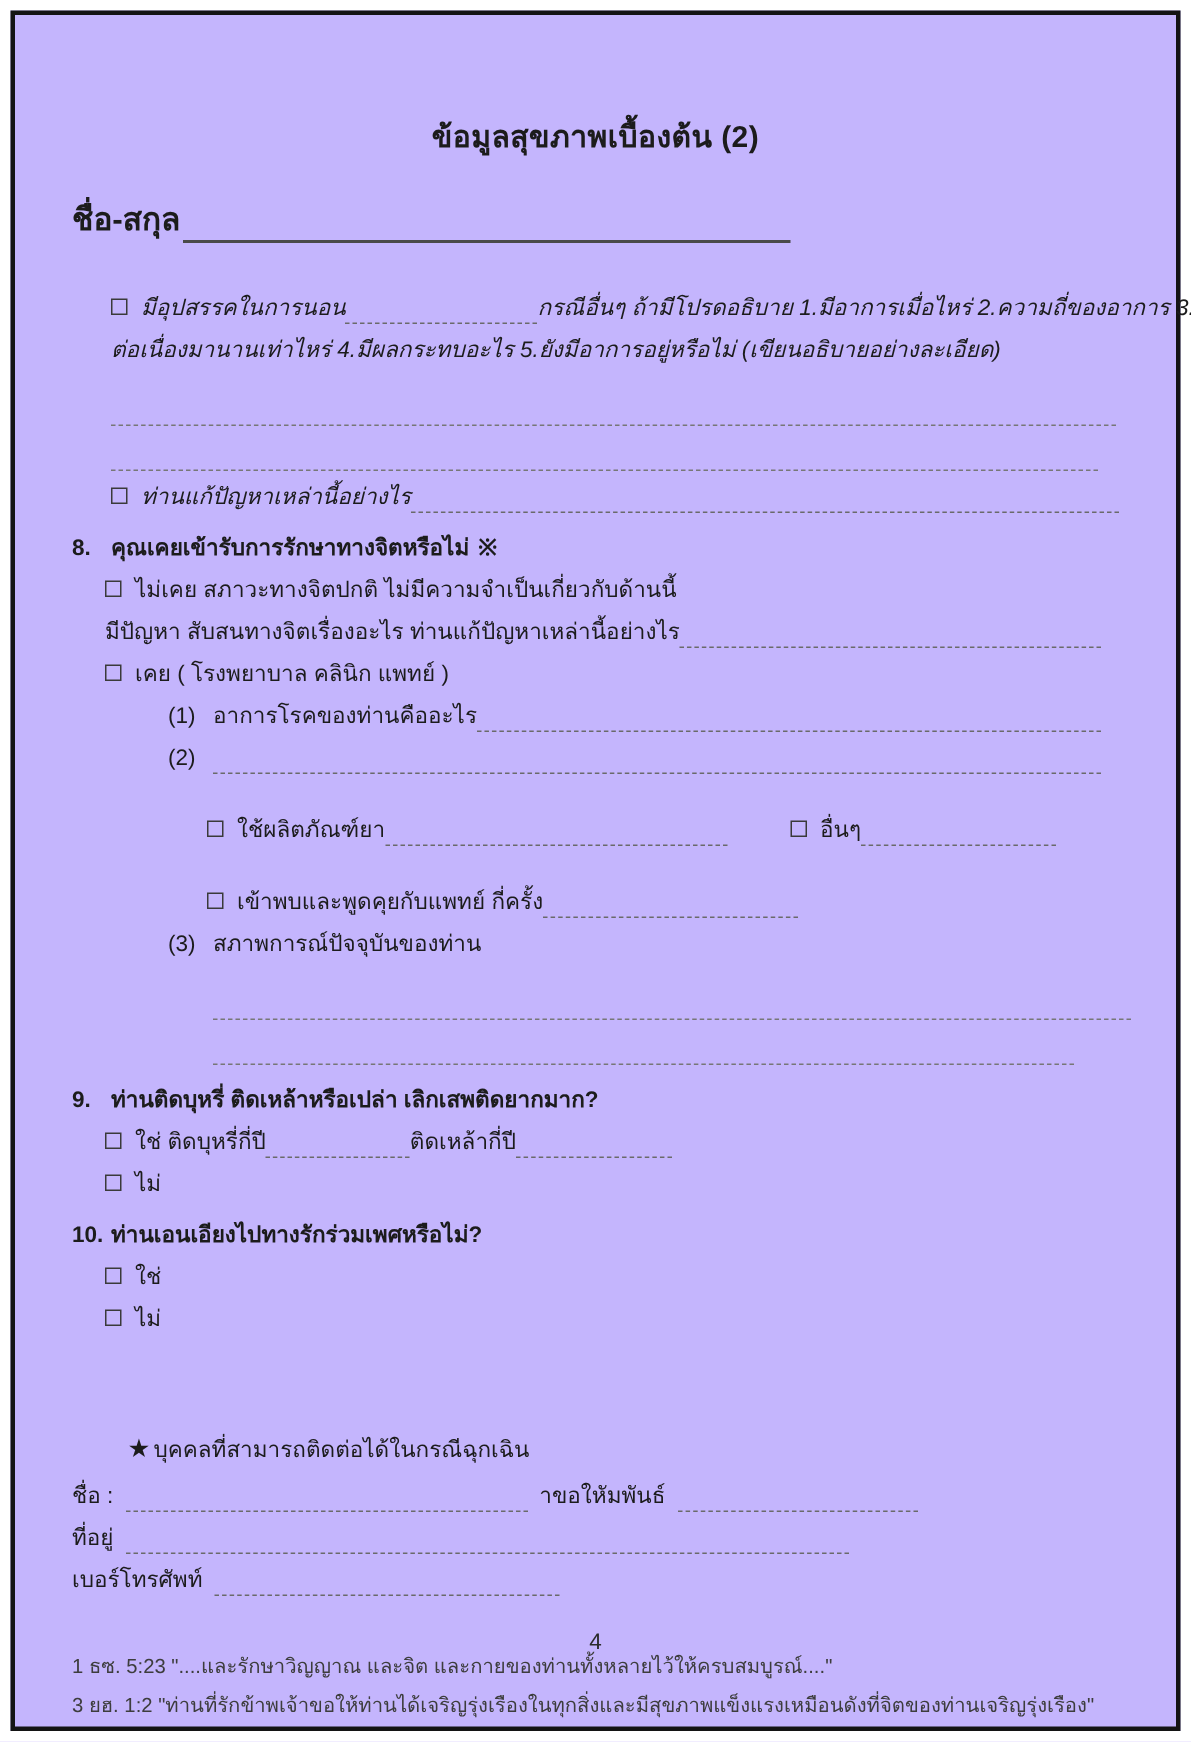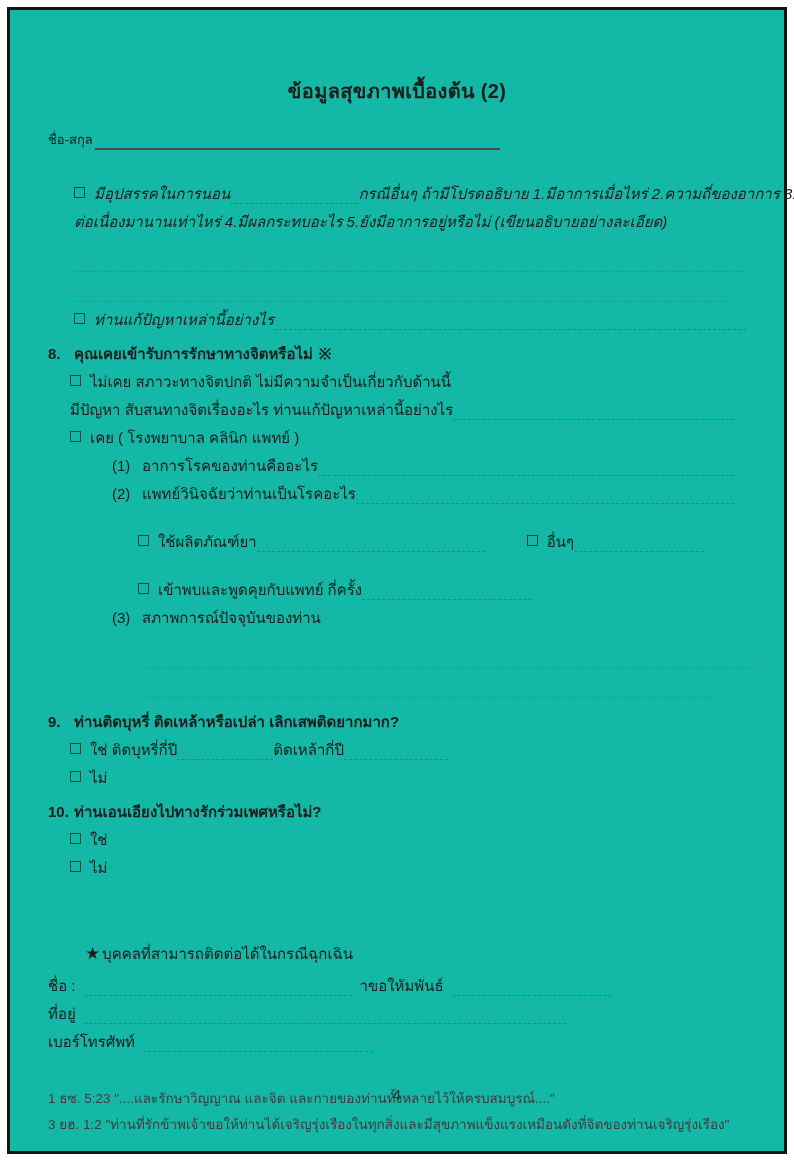--- a/index.html
+++ b/index.html
@@ -6,34 +6,34 @@
   html, body { background: #ffffff; }
   body {
     width: 794px; height: 1161px;
     position: relative;
     font-family: "Liberation Sans", sans-serif;
     color: #1c1c1c;
   }
   .frame {
     position: absolute; top: 7px; left: 7px; right: 7px; bottom: 7px;
     border: 3px solid #141414;
-    background: #14b8a6;
+    background: #c4b5fd;
   }
   .content {
     position: absolute; top: 10px; left: 10px; right: 10px; bottom: 10px;
     padding: 55px 28px 0 28px;
   }
   .title {
     text-align: center;
     font-size: 20px; font-weight: bold;
     letter-spacing: 0.3px;
     margin-bottom: 22px;
   }
   .name-row { display: flex; align-items: flex-end; margin-bottom: 34px; }
-  .name-row .lbl { font-size: 13px; font-weight: normal; white-space: nowrap; }
+  .name-row .lbl { font-size: 21px; font-weight: bold; white-space: nowrap; }
   .name-row .fill-solid {
     display: inline-block; width: 405px; height: 1.1em;
     border-bottom: 2px solid #4a4a4a; margin-left: 2px;
   }
   .line {
     font-size: 15px; line-height: 20px;
     margin-bottom: 8px;
     display: flex; align-items: flex-end;
     white-space: nowrap;
   }
@@ -122,21 +122,20 @@
       <span class="cb"></span>
       <span>เคย ( โรงพยาบาล   คลินิก   แพทย์ )</span>
     </div>
     <div class="line ind-3">
       <span class="paren-num">(1)</span>
       <span>อาการโรคของท่านคืออะไร</span>
       <span class="fill grow" style="margin-right:12px"></span>
     </div>
     <div class="line ind-3">
       <span class="paren-num">(2)</span>
-      <span>แพทย์วินิจฉัยว่าท่านเป็นโรคอะไร</span>
       <span class="fill grow" style="margin-right:12px"></span>
     </div>
     <div class="line ind-4">
       <span class="cb"></span>
       <span>ใช้ผลิตภัณฑ์ยา</span>
       <span class="fill" style="width:228px"></span>
       <span class="sp" style="width:42px"></span>
       <span class="cb"></span>
       <span>อื่นๆ</span>
       <span class="fill" style="width:130px"></span>

